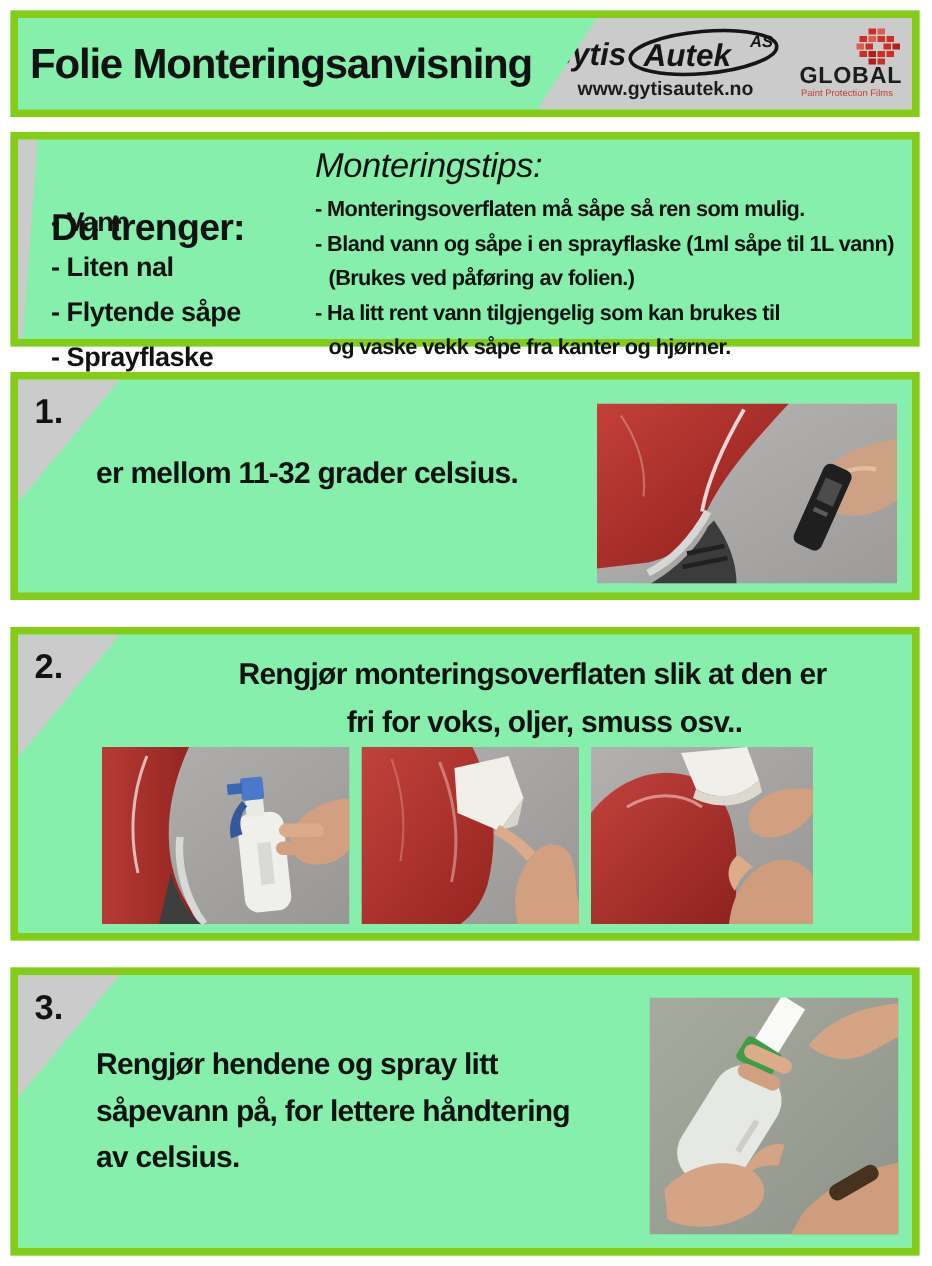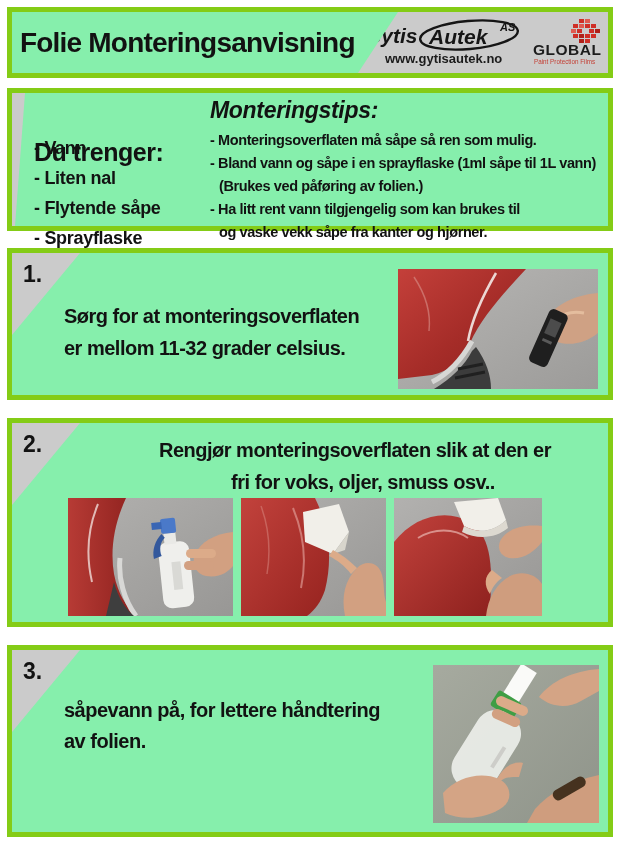--- a/index.html
+++ b/index.html
@@ -30,21 +30,21 @@
   }
   
   #info-box { top:88px; height:143px; }
   .info-wedge {
     position:absolute; left:0; top:0; bottom:0; width:16px;
     background:#cbcbcb; clip-path:polygon(0 0,13px 0,3px 100%,0 100%);
   }
   .needs-heading { position:absolute; left:22px; top:5px; font-size:25px; font-weight:bold; letter-spacing:-0.5px;margin-top:40px; }
   .needs-list { position:absolute; left:22px; top:40px; list-style:none; }
   .needs-list li { font-size:18px; font-weight:bold; line-height:30px; letter-spacing:-0.3px; white-space:nowrap; }
-  .tips-heading { position:absolute; left:198px; top:4px; font-size:23px; font-weight:bold; font-style:italic; letter-spacing:-0.3px; }
+  .tips-heading { position:absolute; left:198px; top:4px; font-size:23px; font-weight:normal; font-style:italic; letter-spacing:-0.3px; }
   .tips-list { position:absolute; left:198px; top:36px; list-style:none; }
   .tips-list li { font-size:14.5px; line-height:23px; letter-spacing:-0.4px; white-space:nowrap; font-weight:bold; }
   .tips-list li.indent { padding-left:9px; }
   
   .corner {
     position:absolute; top:0; left:0; width:68px; height:82px;
     background:#cbcbcb; clip-path:polygon(0 0,100% 0,0 100%);
   }
   .step-num { position:absolute; top:8px; left:11px; font-size:23px; font-weight:bold; }
   #step1-box { top:248px; height:152px; }
@@ -117,21 +117,20 @@
     <li class="indent">(Brukes ved påføring av folien.)</li>
     <li>- Ha litt rent vann tilgjengelig som kan brukes til</li>
     <li class="indent">og vaske vekk såpe fra kanter og hjørner.</li>
   </ul>
 </div>
 
 <div class="box" id="step1-box">
   <div class="corner"></div>
   <div class="step-num">1.</div>
   <div class="step-text" id="step1-text">
-    <div>Sørg for at monteringsoverflaten</div>
     <div>er mellom 11-32 grader celsius.</div>
   </div>
   <svg class="photo" id="photo-step1" width="200" height="120" viewBox="0 0 200 120">
     <defs>
       <linearGradient id="bgA" x1="0" y1="0" x2="1" y2="1">
           <stop offset="0" stop-color="#b8b7b5"></stop>
           <stop offset="1" stop-color="#9c9b99"></stop>
         </linearGradient>
       <linearGradient id="redA" x1="0" y1="0" x2="1" y2="1">
           <stop offset="0" stop-color="#c4403a"></stop>
@@ -224,22 +223,23 @@
       <path d="M148 118 L92 118 C94 100 102 86 116 78 C128 72 142 76 148 86 Z" fill="#cf9d7e"></path>
       <path d="M96 96 C90 88 90 78 98 72 L108 80 C102 84 98 90 96 96 Z" fill="#dcab89"></path>
     </svg>
   </div>
 </div>
 
 <div class="box" id="step3-box">
   <div class="corner"></div>
   <div class="step-num">3.</div>
   <div class="step-text" id="step3-text">
+    <div>Rengjør hendene og spray litt</div>
     <div>såpevann på, for lettere håndtering</div>
-    <div>av folien.</div>
+    <div>av celsius.</div>
   </div>
   <svg class="photo" id="photo-step3" width="166" height="158" viewBox="0 0 166 158">
     <defs>
       <linearGradient id="bgC" x1="0" y1="0" x2="1" y2="1">
           <stop offset="0" stop-color="#a6aa9f"></stop>
           <stop offset="1" stop-color="#8f948a"></stop>
         </linearGradient>
     </defs>
     <rect width="166" height="158" fill="url(#bgC)"></rect>
     <path d="M166 4 C140 6 118 16 106 32 C118 42 134 44 148 36 L166 26 Z" fill="#d4a485"></path>

